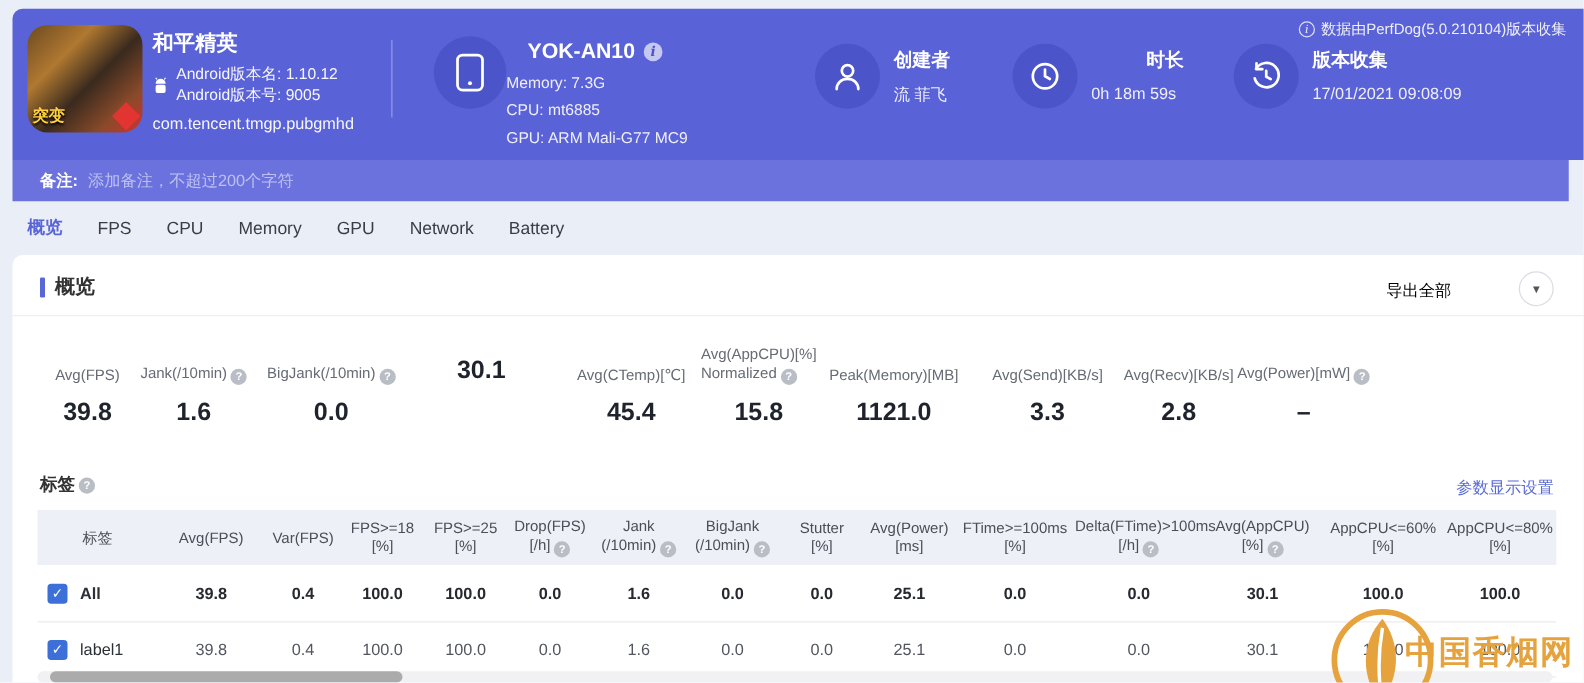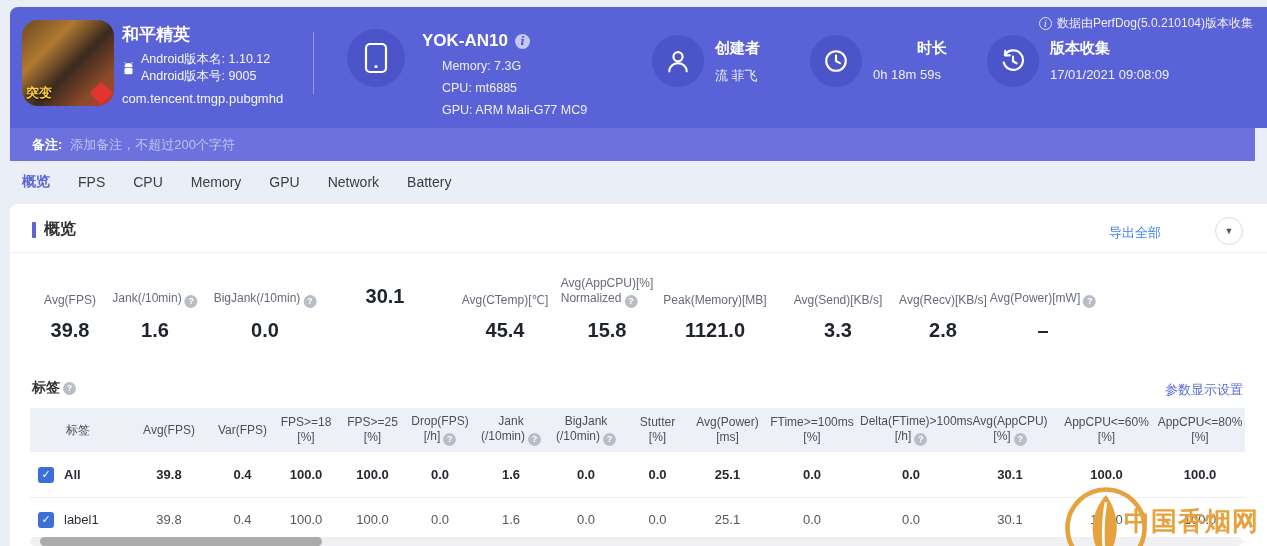--- a/index.html
+++ b/index.html
@@ -14,41 +14,41 @@
   .game-icon .accent { position:absolute; right:5px; bottom:5px; width:16px; height:16px; background:#e33; transform:rotate(45deg); opacity:.85; }
   .app-name { position:absolute; left:112px; top:16px; color:#fff; font-size:17px; font-weight:bold; }
   .ver-wrap { position:absolute; left:112px; top:44px; display:flex; align-items:center; gap:6px; }
   .ver-lines { color:rgba(255,255,255,.95); font-size:12.5px; line-height:17px; }
   .pkg { position:absolute; left:112px; top:84px; color:rgba(255,255,255,.95); font-size:13px; }
   .vdiv { position:absolute; left:303px; top:25px; width:1px; height:62px; background:rgba(255,255,255,.35); }
   .circ { position:absolute; width:58px; height:58px; border-radius:50%; background:#4b54c9; display:flex; align-items:center; justify-content:center; }
   .circ.small { width:52px; height:52px; }
   .dev-name { position:absolute; left:412px; top:24px; color:#fff; font-size:17px; font-weight:bold; display:flex; align-items:center; gap:7px; }
   .i-badge { display:inline-flex; width:15px; height:15px; border-radius:50%; background:rgba(255,255,255,.65); color:#4b54c9; font-size:11px; font-weight:bold; font-style:italic; align-items:center; justify-content:center; font-family:"DejaVu Serif",serif; }
-  .dev-line { position:absolute; left:432px; color:rgba(255,255,255,.9); font-size:12.5px; }
+  .dev-line { position:absolute; left:395px; color:rgba(255,255,255,.9); font-size:12.5px; }
   .stat-label { position:absolute; color:#fff; font-size:15px; font-weight:bold; }
   .stat-value { position:absolute; color:rgba(255,255,255,.9); font-size:13px; }
   .collect { position:absolute; top:8px; right:14px; color:rgba(255,255,255,.9); font-size:12px; display:flex; align-items:center; gap:5px; }
   .o-badge { display:inline-flex; width:13px; height:13px; border-radius:50%; border:1px solid rgba(255,255,255,.8); color:rgba(255,255,255,.9); font-size:9px; font-style:italic; align-items:center; justify-content:center; font-family:"DejaVu Serif",serif; }
 
   
   .note { position:absolute; left:10px; top:128px; right:12px; height:33px; background:#6b72de; display:flex; align-items:center; padding-left:22px; font-size:13px; }
   .note b { color:#fff; }
   .note span.ph { color:rgba(255,255,255,.55); margin-left:8px; }
 
   
   .tabs { position:absolute; left:22px; top:162px; height:40px; display:flex; align-items:center; gap:28px; font-size:14px; color:#3a3d45; }
   .tabs .tab { cursor:pointer; }
   .tabs .tab.active { color:#5a66d8; font-weight:bold; }
 
   
   .card { position:absolute; left:10px; top:204px; right:0; bottom:0; background:#fff; border-radius:8px 0 0 0; }
   .sec-title { position:absolute; left:22px; top:15px; display:flex; align-items:center; gap:8px; font-size:16px; font-weight:bold; color:#333; }
   .sec-bar { width:4px; height:16px; background:#5a66d8; border-radius:1px; }
-  .export { position:absolute; right:106px; top:20px; color:#3b82f6; font-size:13px; cursor:pointer; }
+  .export { position:absolute; right:106px; top:20px; color:#000000; font-size:13px; cursor:pointer; }
   .dd-btn { position:absolute; right:24px; top:13px; width:28px; height:28px; border-radius:50%; border:1px solid #d9dce3; background:#fff; display:flex; align-items:center; justify-content:center; color:#555; font-size:9px; cursor:pointer; }
   .hdiv { position:absolute; left:0; right:0; top:48px; height:1px; background:#edf0f5; }
 
   .metric { position:absolute; transform:translateX(-50%); text-align:center; top:70px; }
   .m-label { height:34px; display:flex; flex-direction:column; justify-content:flex-end; align-items:flex-start; font-size:12px; color:#666b74; line-height:15px; white-space:nowrap; }
   .m-value { margin-top:11px; font-size:20px; font-weight:bold; color:#1f232b; }
   .help { display:inline-flex; width:13px; height:13px; border-radius:50%; background:#b9bdc6; color:#fff; font-size:9px; font-weight:bold; align-items:center; justify-content:center; vertical-align:-2px; margin-left:3px; cursor:pointer; }
 
   .lbl-title { position:absolute; left:22px; top:175px; font-size:14px; font-weight:bold; color:#333; display:flex; align-items:center; }
   .settings { position:absolute; right:24px; top:177px; color:#5a6bd8; font-size:13px; cursor:pointer; }

